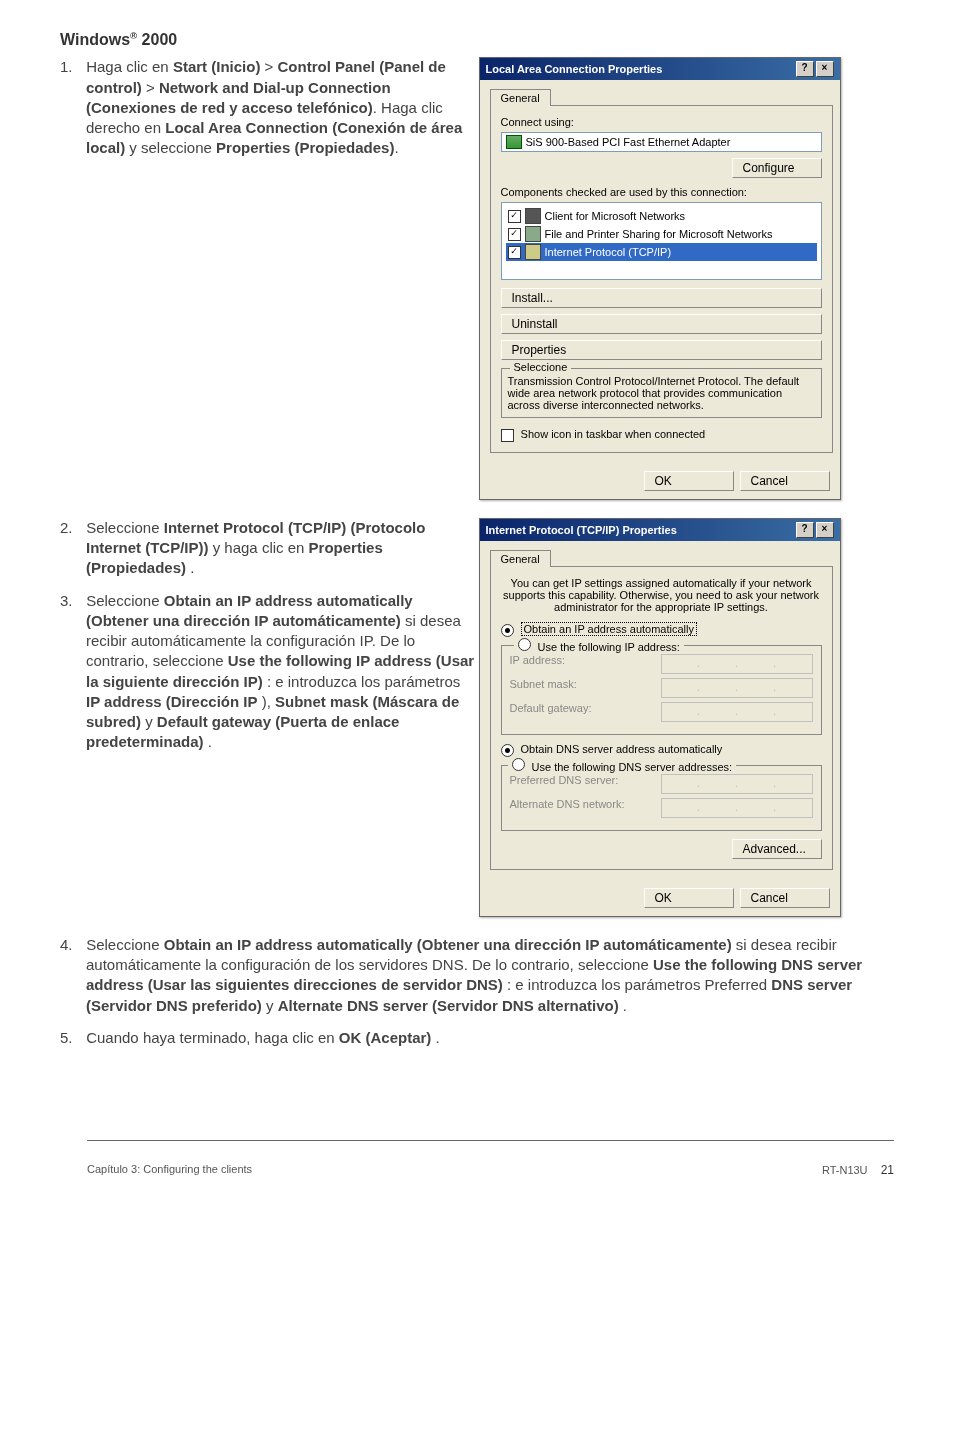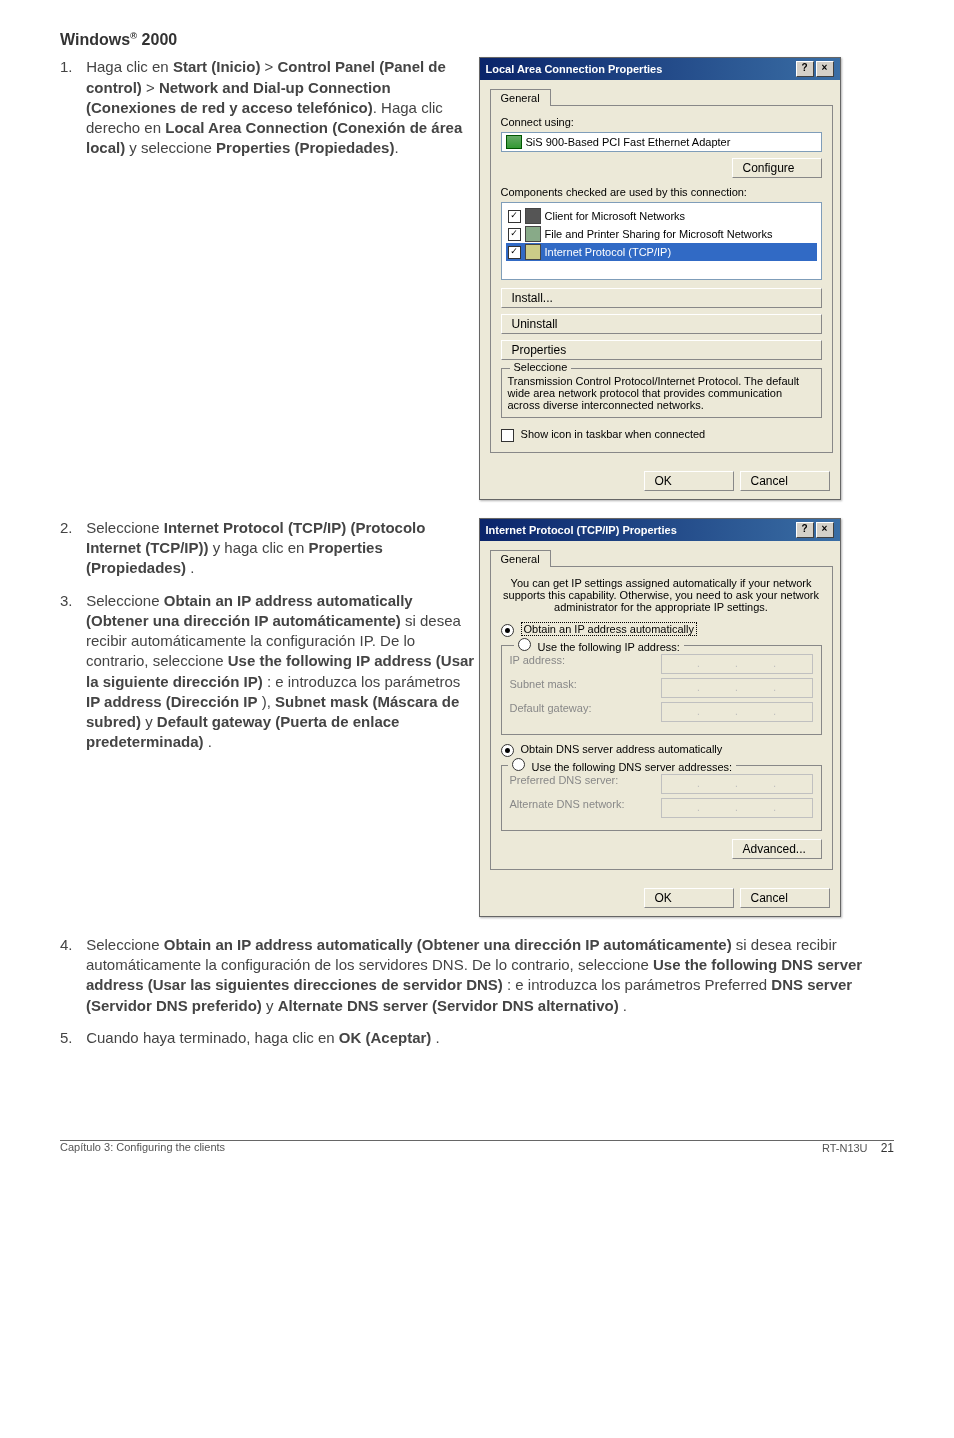--- a/index.html
+++ b/index.html
@@ -232,22 +232,22 @@
     margin: 0 0 12px 0;
     padding-left: 26px;
   }
   .step-num {
     display: inline-block;
     width: 22px;
     margin-left: -26px;
   }
   .footer-line {
     border-top: 1px solid #666;
-    margin: 60px 60px 0 60px;
-    padding-top: 0;
+    margin: 60px 60px 0 87px;
+    padding-top: 22px;
     display: flex;
     justify-content: space-between;
     font-size: 11px;
     color: #555;
   }
   .footer-line .pagenum {
     font-size: 12px;
     color: #333;
     margin-left: 10px;
   }

